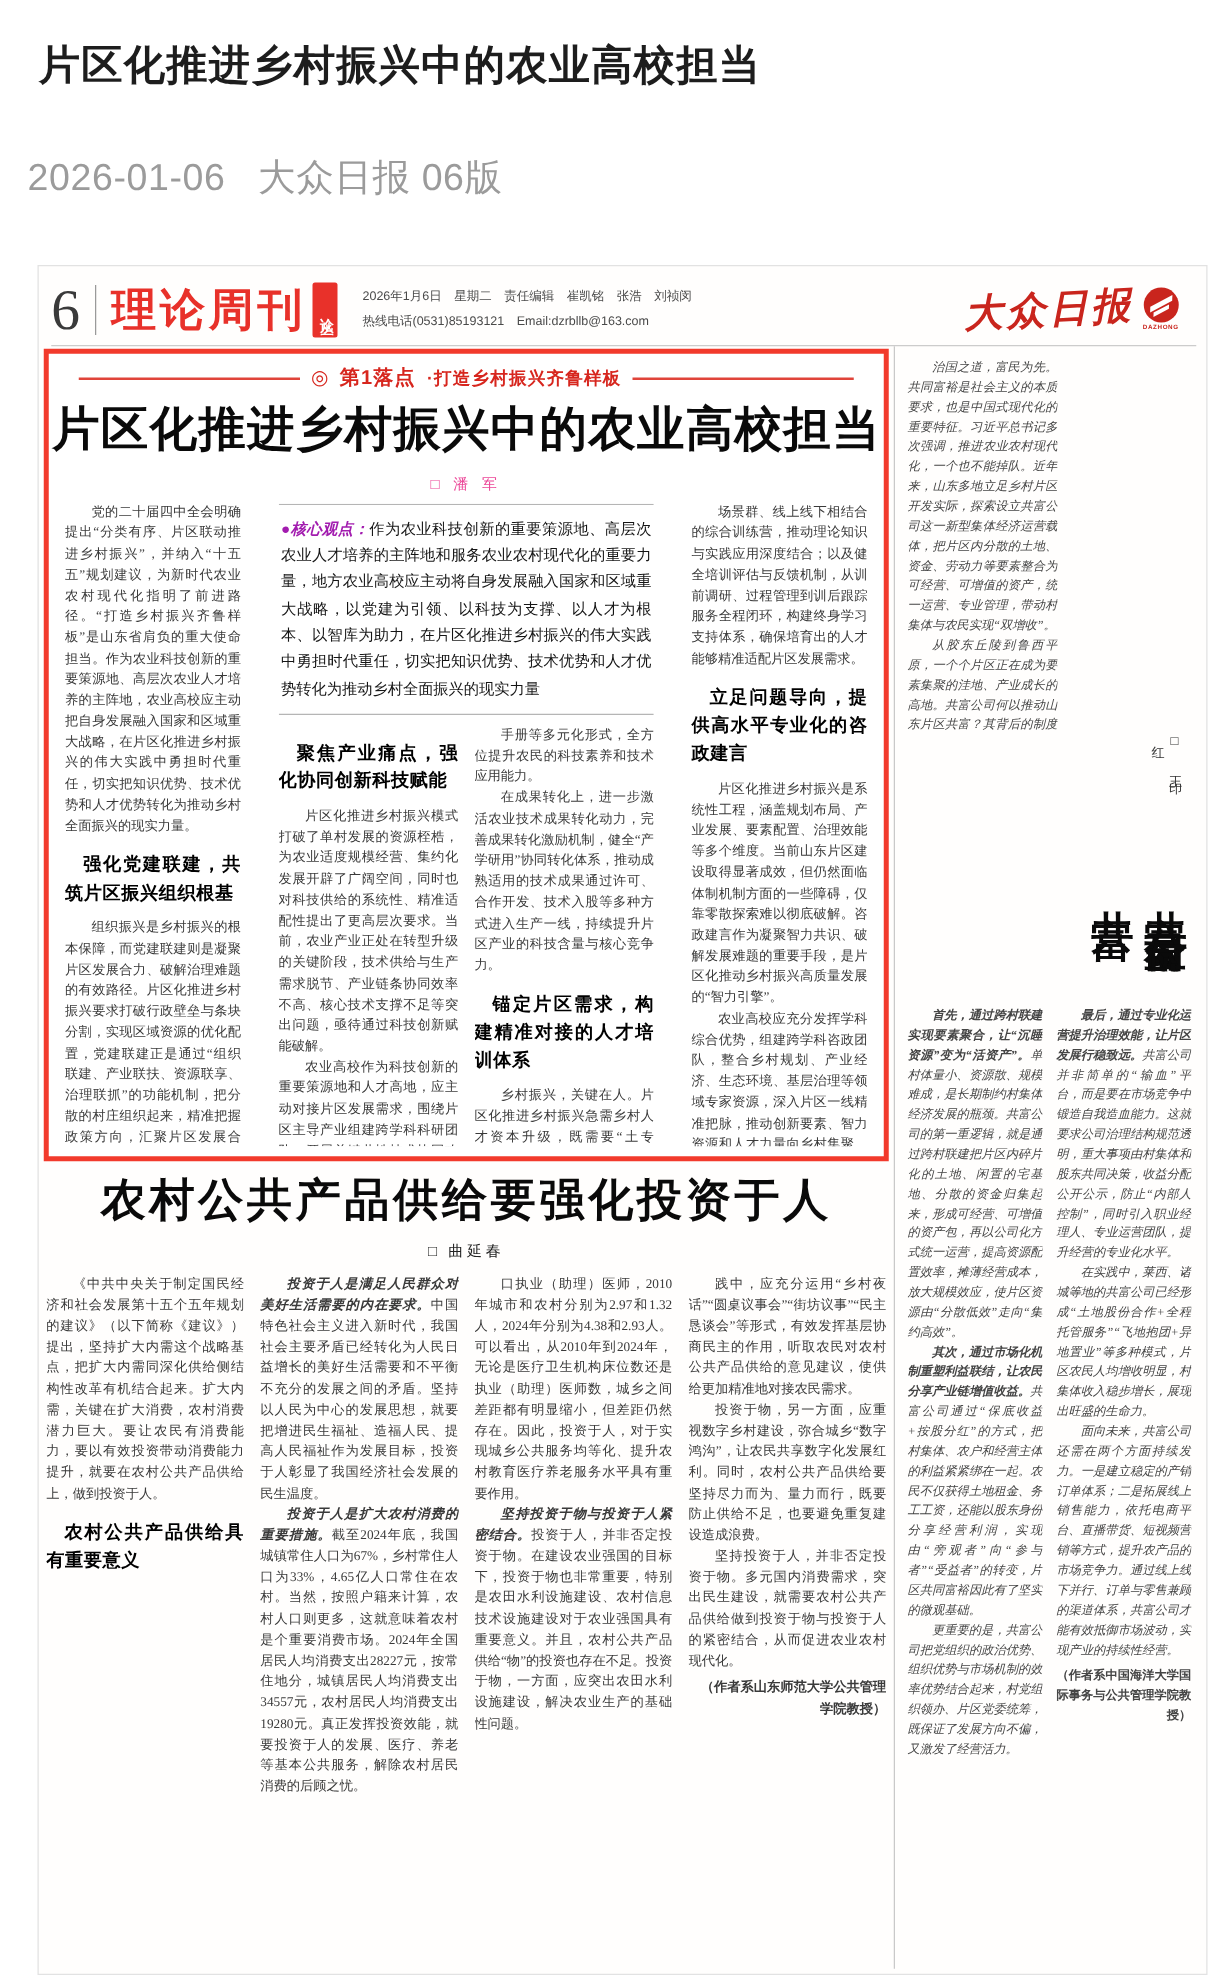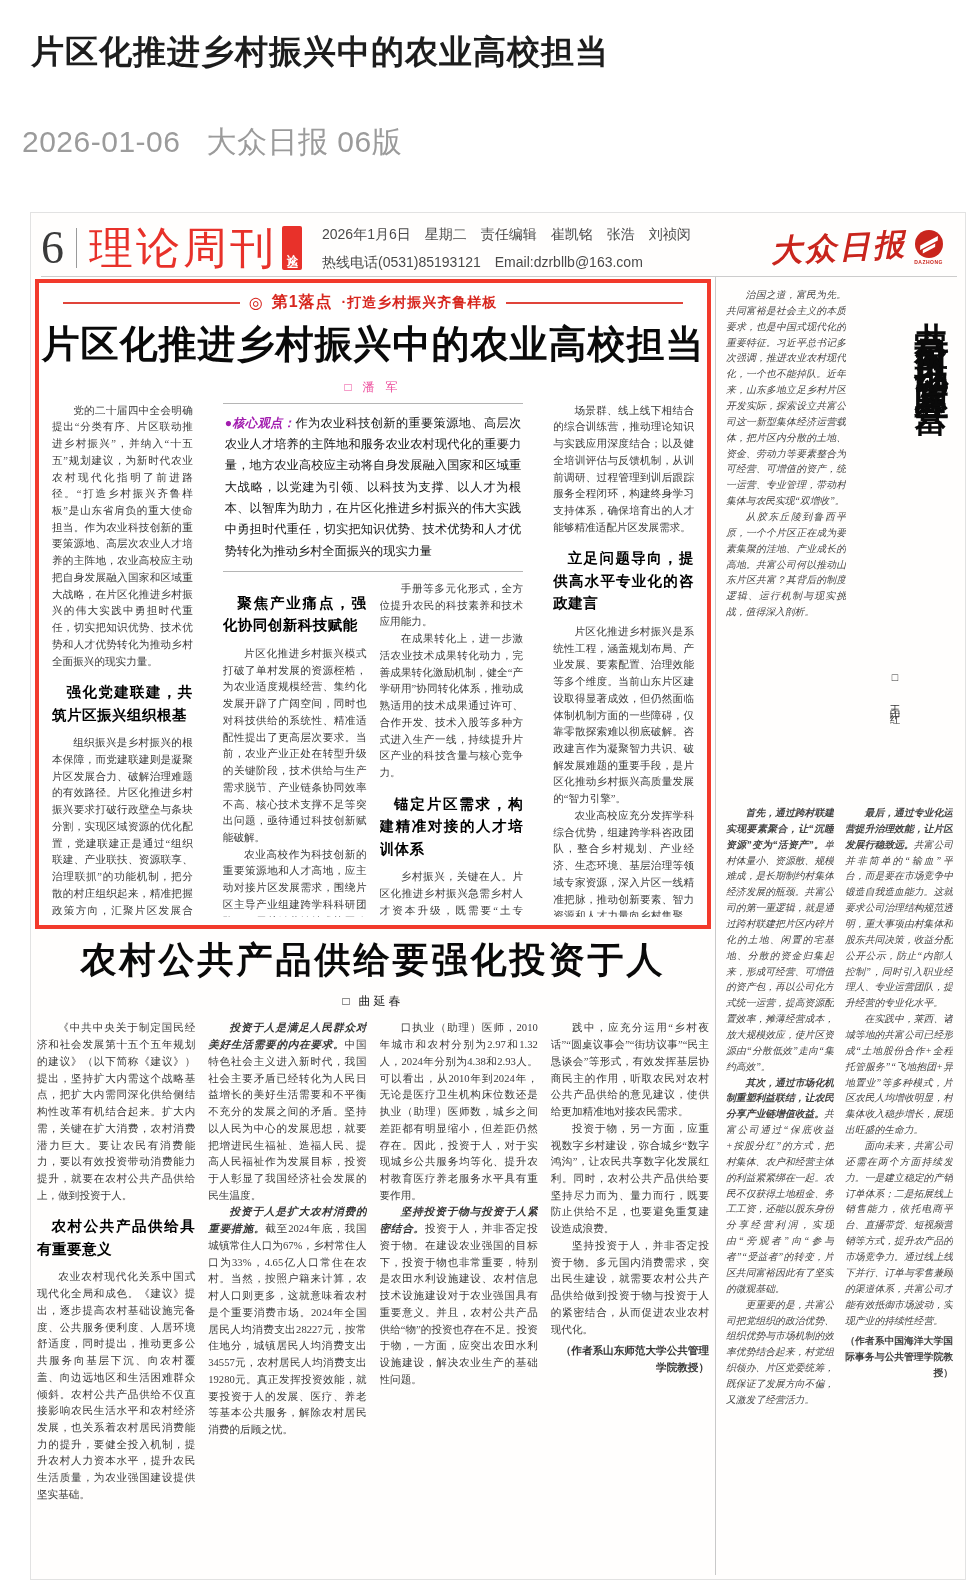--- a/index.html
+++ b/index.html
@@ -19,26 +19,26 @@
     font-size:30px;color:#9b9b9b;letter-spacing:.5px;}
   .meta-line span{margin-right:26px;}
   
   .scan{position:absolute;left:30px;top:212px;width:936px;height:1368px;
     background:#fffefd;border:1px solid #e2e2e2;overflow:hidden;}
   
   .masthead{position:absolute;left:10px;right:8px;top:6px;height:58px;
     display:flex;align-items:center;border-bottom:1px solid #cccccc;}
   .mh-pageno{font-family:var(--song);font-size:46px;font-weight:300;color:#3a3a3a;line-height:1;}
   .mh-divider{width:1px;height:40px;background:#9a9a9a;margin:0 12px;}
-  .mh-section{font-family:var(--hei);font-size:44px;font-weight:400;color:var(--red);
+  .mh-section{font-family:var(--hei);font-size:36px;font-weight:700;color:var(--red);
     letter-spacing:3px;line-height:1;}
   .mh-badge{width:20px;height:44px;background:var(--red);color:#fff;margin-left:5px;
     writing-mode:vertical-rl;font-family:var(--hei);font-size:11px;font-weight:700;
     display:flex;align-items:center;justify-content:center;letter-spacing:3px;border-radius:2px;}
-  .mh-info{margin-left:20px;font-family:var(--hei);font-size:14px;color:#4a4a4a;line-height:2.0;}
+  .mh-info{margin-left:20px;font-family:var(--hei);font-size:10px;color:#4a4a4a;line-height:2.0;}
   .mh-logo{margin-left:auto;display:flex;align-items:center;gap:7px;padding-right:14px;}
   .logo-script{font-family:var(--song);font-style:italic;font-weight:900;font-size:31px;
     color:var(--darkred);letter-spacing:3px;transform:rotate(-3deg);}
   .logo-seal-wrap{display:flex;flex-direction:column;align-items:center;}
   .logo-seal{width:28px;height:28px;border-radius:50%;background:var(--darkred);position:relative;overflow:hidden;}
   .logo-seal i{position:absolute;left:4px;top:11px;width:20px;height:4px;background:#fff;
     transform:rotate(-28deg) skewX(-30deg);}
   .logo-seal i.w2{top:17px;left:7px;width:14px;height:2.5px;}
   .logo-sub{font-family:var(--hei);font-size:5px;font-weight:800;color:var(--darkred);margin-top:1px;letter-spacing:.5px;}
   
@@ -72,21 +72,21 @@
   .bottom-art{position:absolute;left:6px;top:722px;width:672px;bottom:8px;overflow:hidden;}
   .a2-headline{text-align:center;font-family:var(--hei);font-size:36px;font-weight:900;
     color:#0a0a0a;letter-spacing:3px;line-height:1.15;margin-top:4px;}
   .a2-byline{text-align:center;font-size:12px;color:#222;letter-spacing:3px;margin:13px 0 10px;}
   .a2-cols{display:flex;gap:13px;height:520px;overflow:hidden;
     font-size:10.6px;line-height:1.58;color:#3a3a3a;text-align:justify;}
   .a2c{flex:1;overflow:hidden;}
   
   .right-art{position:absolute;left:684px;top:64px;width:246px;bottom:4px;
     border-left:1px solid #c9c9c9;padding:6px 8px 0 10px;overflow:hidden;}
-  .ra-top{display:flex;height:494px;overflow:hidden;}
+  .ra-top{display:flex;height:494px;overflow:hidden;flex-direction:column;}
   .ra-intro{order:1;width:120px;font-size:9.8px;line-height:1.62;font-style:italic;
     color:#454545;text-align:justify;overflow:hidden;padding-top:4px;}
   .ra-byline{order:2;margin-left:auto;align-self:flex-end;margin-bottom:66px;margin-right:7px;
     writing-mode:vertical-rl;font-size:10.5px;color:#333;letter-spacing:5px;}
   .ra-title{order:3;writing-mode:vertical-rl;font-family:var(--hei);font-size:34px;
     font-weight:900;color:#0a0a0a;letter-spacing:6px;padding-top:12px;margin-left:2px;line-height:1.25;}
   .ra-cols{display:flex;gap:11px;margin-top:28px;height:758px;overflow:hidden;
     font-size:9.8px;line-height:1.62;font-style:italic;color:#454545;text-align:justify;}
   .rac{flex:1;overflow:hidden;}
   .ra-cols .blk.sig,.ra-intro .blk.sig{font-style:normal;}
@@ -164,21 +164,20 @@
     </div>
   </div>
 
   <div class="bottom-art">
     <div class="a2-headline">农村公共产品供给要强化投资于人</div>
     <div class="a2-byline">□ 曲延春</div>
     <div class="a2-cols">
       <div class="a2c">
           <p class="blk p">《中共中央关于制定国民经济和社会发展第十五个五年规划的建议》（以下简称《建议》）提出，坚持扩大内需这个战略基点，把扩大内需同深化供给侧结构性改革有机结合起来。扩大内需，关键在扩大消费，农村消费潜力巨大。要让农民有消费能力，要以有效投资带动消费能力提升，就要在农村公共产品供给上，做到投资于人。</p>
           <h3 class="blk h">农村公共产品供给具有重要意义</h3>
-          <p class="blk p">农业农村现代化关系中国式现代化全局和成色。《建议》提出，逐步提高农村基础设施完备度、公共服务便利度、人居环境舒适度，同时提出，推动更多公共服务向基层下沉、向农村覆盖、向边远地区和生活困难群众倾斜。农村公共产品供给不仅直接影响农民生活水平和农村经济发展，也关系着农村居民消费能力的提升，要健全投入机制，提升农村人力资本水平，提升农民生活质量，为农业强国建设提供坚实基础。</p>
         </div>
       <div class="a2c">
           <p class="blk lead"><b>投资于人是满足人民群众对美好生活需要的内在要求。</b>中国特色社会主义进入新时代，我国社会主要矛盾已经转化为人民日益增长的美好生活需要和不平衡不充分的发展之间的矛盾。坚持以人民为中心的发展思想，就要把增进民生福祉、造福人民、提高人民福祉作为发展目标，投资于人彰显了我国经济社会发展的民生温度。</p>
           <p class="blk lead"><b>投资于人是扩大农村消费的重要措施。</b>截至2024年底，我国城镇常住人口为67%，乡村常住人口为33%，4.65亿人口常住在农村。当然，按照户籍来计算，农村人口则更多，这就意味着农村是个重要消费市场。2024年全国居民人均消费支出28227元，按常住地分，城镇居民人均消费支出34557元，农村居民人均消费支出19280元。真正发挥投资效能，就要投资于人的发展、医疗、养老等基本公共服务，解除农村居民消费的后顾之忧。</p>
         </div>
       <div class="a2c">
           <p class="blk p">口执业（助理）医师，2010年城市和农村分别为2.97和1.32人，2024年分别为4.38和2.93人。可以看出，从2010年到2024年，无论是医疗卫生机构床位数还是执业（助理）医师数，城乡之间差距都有明显缩小，但差距仍然存在。因此，投资于人，对于实现城乡公共服务均等化、提升农村教育医疗养老服务水平具有重要作用。</p>
           <p class="blk lead"><b>坚持投资于物与投资于人紧密结合。</b>投资于人，并非否定投资于物。在建设农业强国的目标下，投资于物也非常重要，特别是农田水利设施建设、农村信息技术设施建设对于农业强国具有重要意义。并且，农村公共产品供给“物”的投资也存在不足。投资于物，一方面，应突出农田水利设施建设，解决农业生产的基础性问题。</p>
         </div>
       <div class="a2c">

